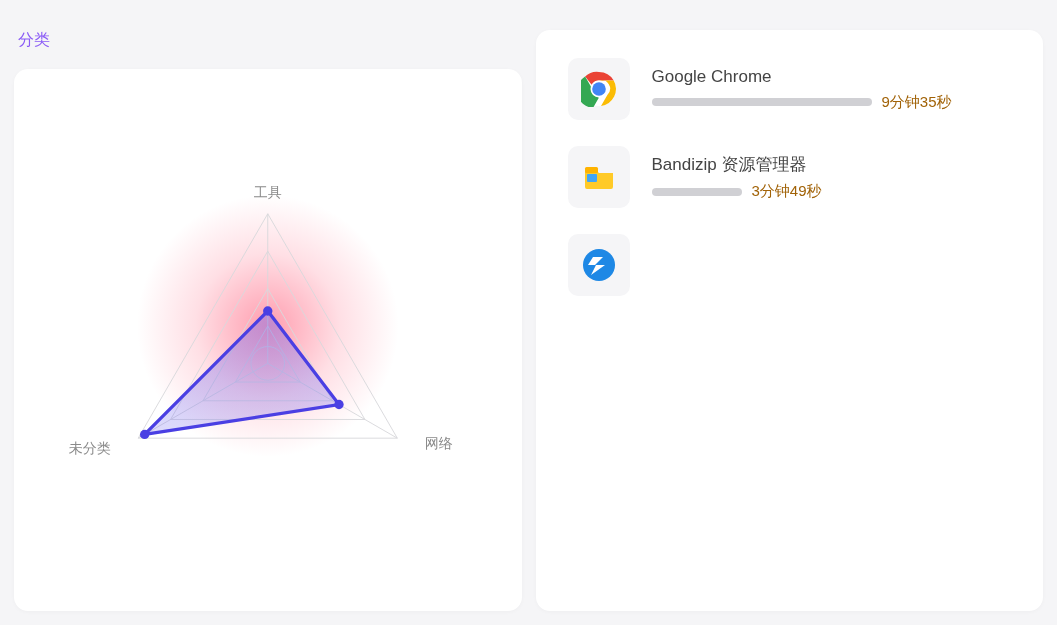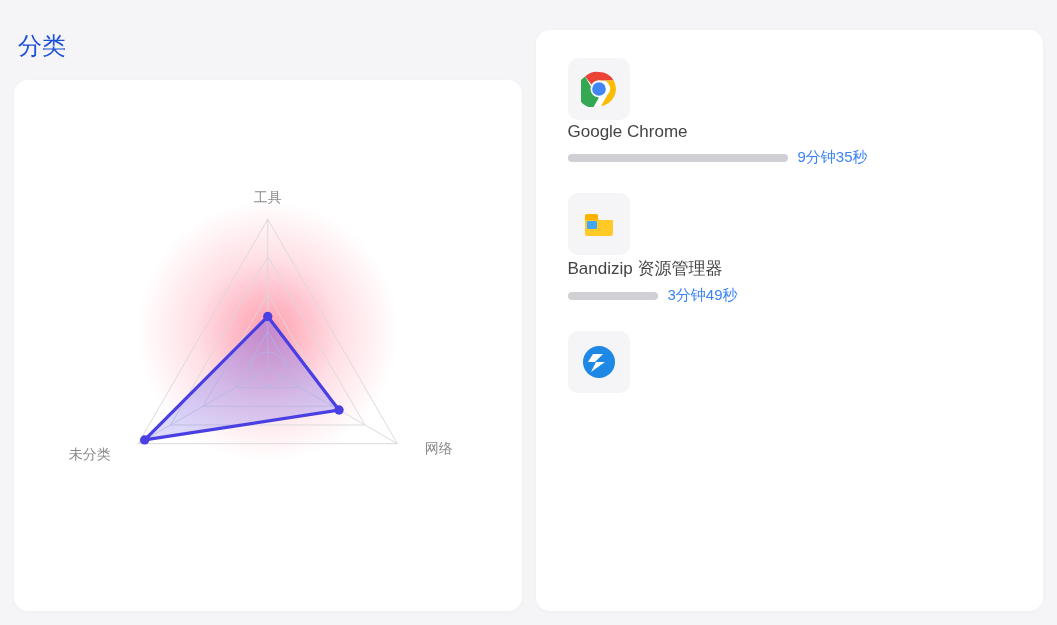--- a/index.html
+++ b/index.html
@@ -7,55 +7,55 @@
     font-family: "Segoe UI", "Microsoft YaHei", -apple-system, sans-serif;
     background: #f5f5f7;
     width: 1057px;
     height: 625px;
     padding: 30px 14px 14px 14px;
     display: flex;
     gap: 14px;
   }
   .panel-group { flex: 1; display: flex; flex-direction: column; }
   .section-title {
-    font-size: 24px;
-    color: #1d4ed8;
+    font-size: 16px;
+    color: #8b5cf6;
     font-weight: 400;
     margin-bottom: 18px;
     margin-left: 4px;
   }
   .card {
     background: #fff;
     border-radius: 14px;
     flex: 1;
     box-shadow: 0 1px 4px rgba(0,0,0,0.03);
     position: relative;
     overflow: hidden;
   }
   .radar-card { padding: 20px; display:flex; align-items:flex-end; justify-content:center; }
   .radar-svg { width: 100%; height: 100%; }
   .axis-label { fill: #8a8a8a; font-size: 15px; }
   .list-card { padding: 28px 32px 20px 32px; display:flex; flex-direction:column; gap: 26px; }
-  .list-item { display:flex; gap: 2px; flex-direction: column; }
+  .list-item { display:flex; align-items:center; gap: 22px; }
   .app-icon {
     width: 62px; height: 62px;
     background: #f5f5f7;
     border-radius: 10px;
     display:flex; align-items:center; justify-content:center;
     flex-shrink: 0;
   }
   .app-body { flex:1; }
   .app-name { font-size: 17px; color: #444; margin-bottom: 6px; }
   .bar-row { display:flex; align-items:center; gap: 10px; }
   .bar-track {
     height: 8px;
     background: #d0d0d4;
     border-radius: 5px;
   }
-  .duration { font-size: 15px; color: #3b82f6; white-space:nowrap; }
+  .duration { font-size: 15px; color: #a16207; white-space:nowrap; }
 </style>
 </head>
 <body>
 
 <div class="panel-group">
   <div class="section-title">分类</div>
   <div class="card radar-card">
     <svg class="radar-svg" viewBox="0 0 500 470">
       <defs>
         <radialGradient id="glow" cx="50%" cy="50%" r="50%">

